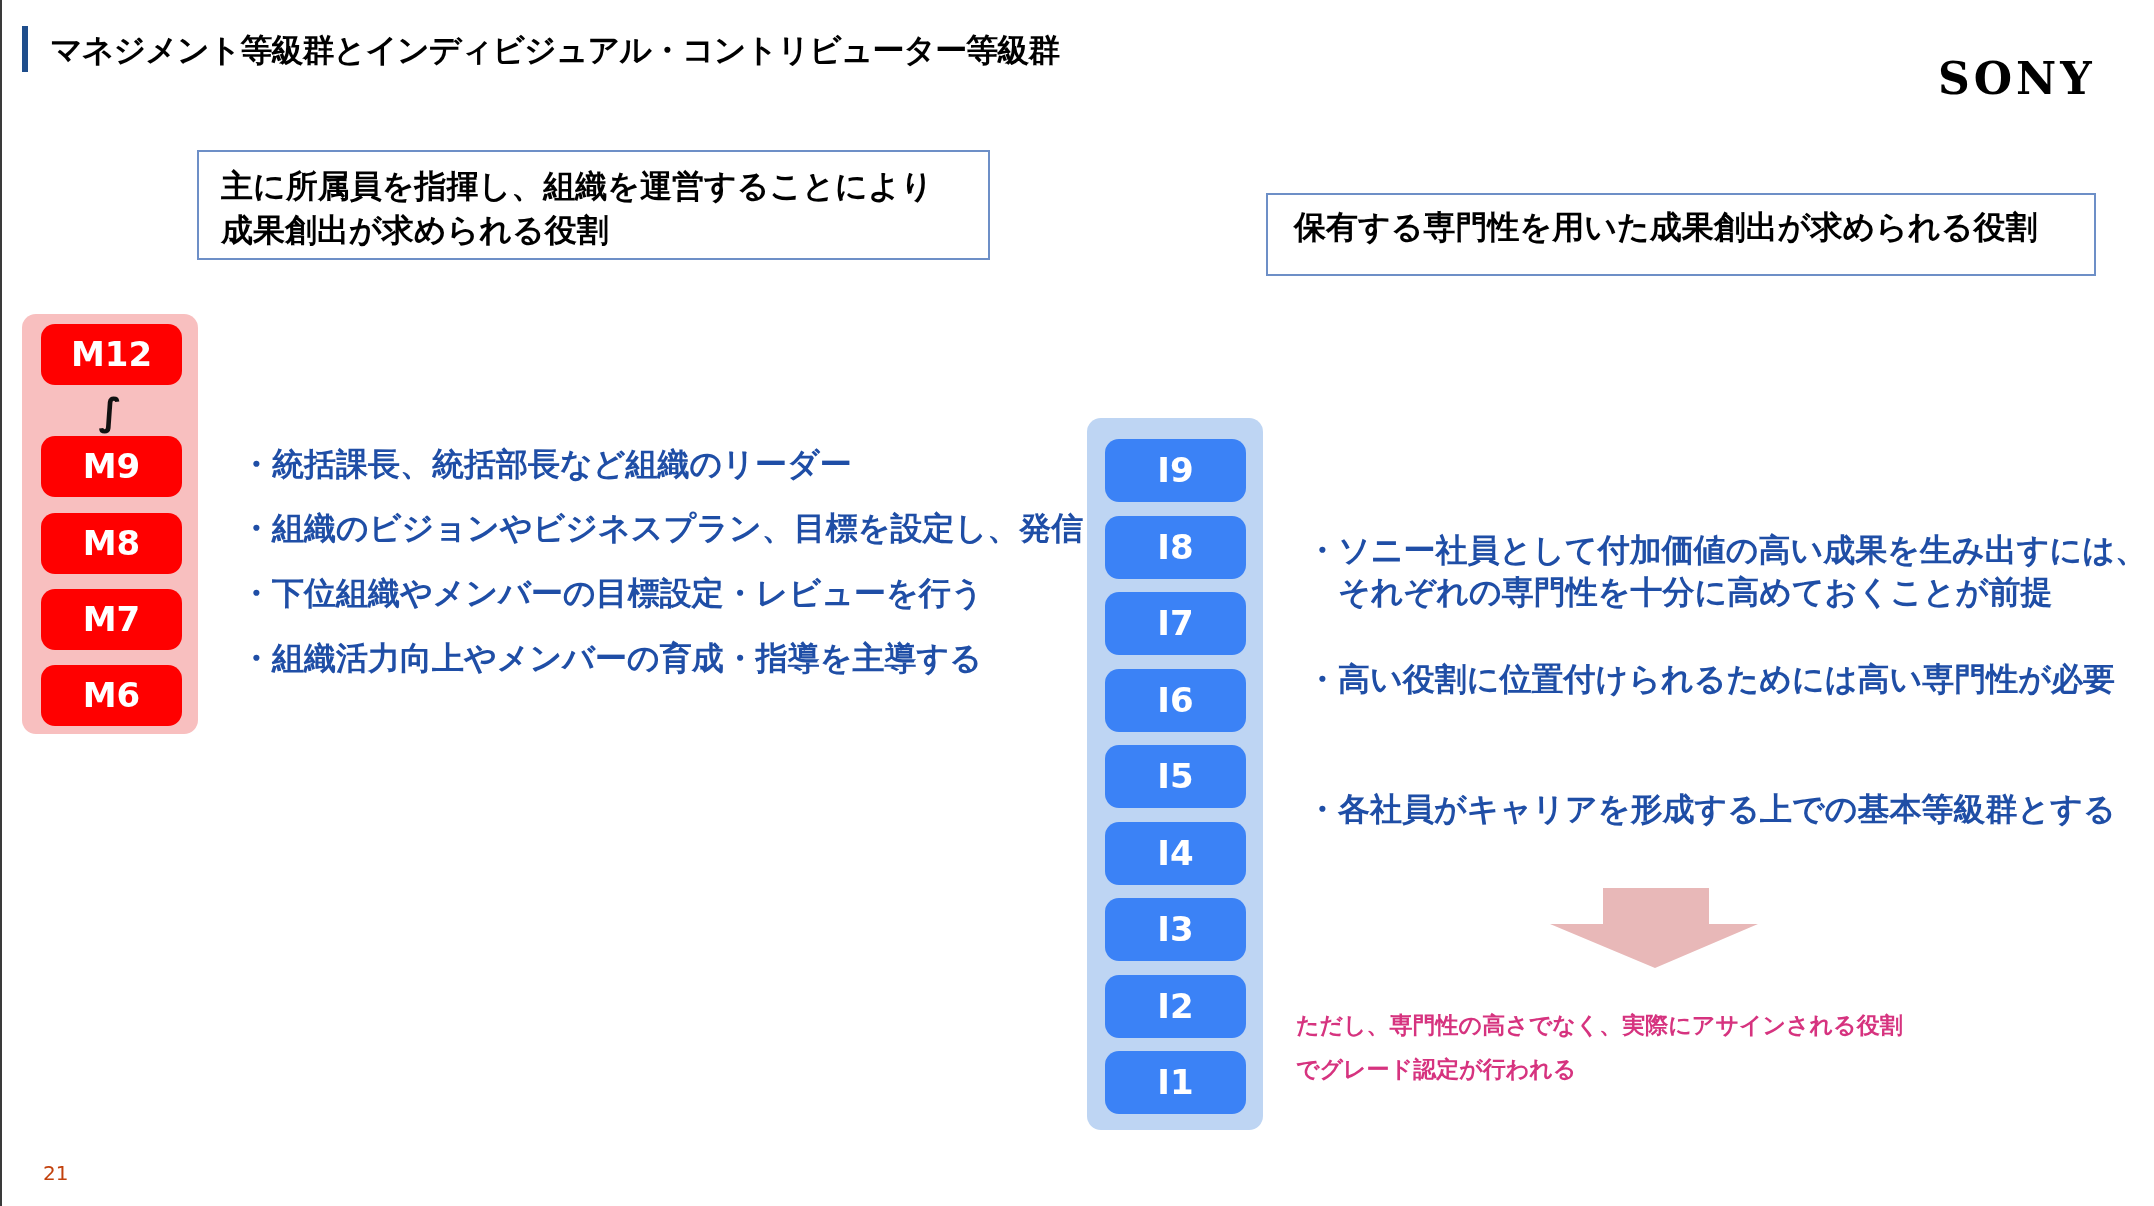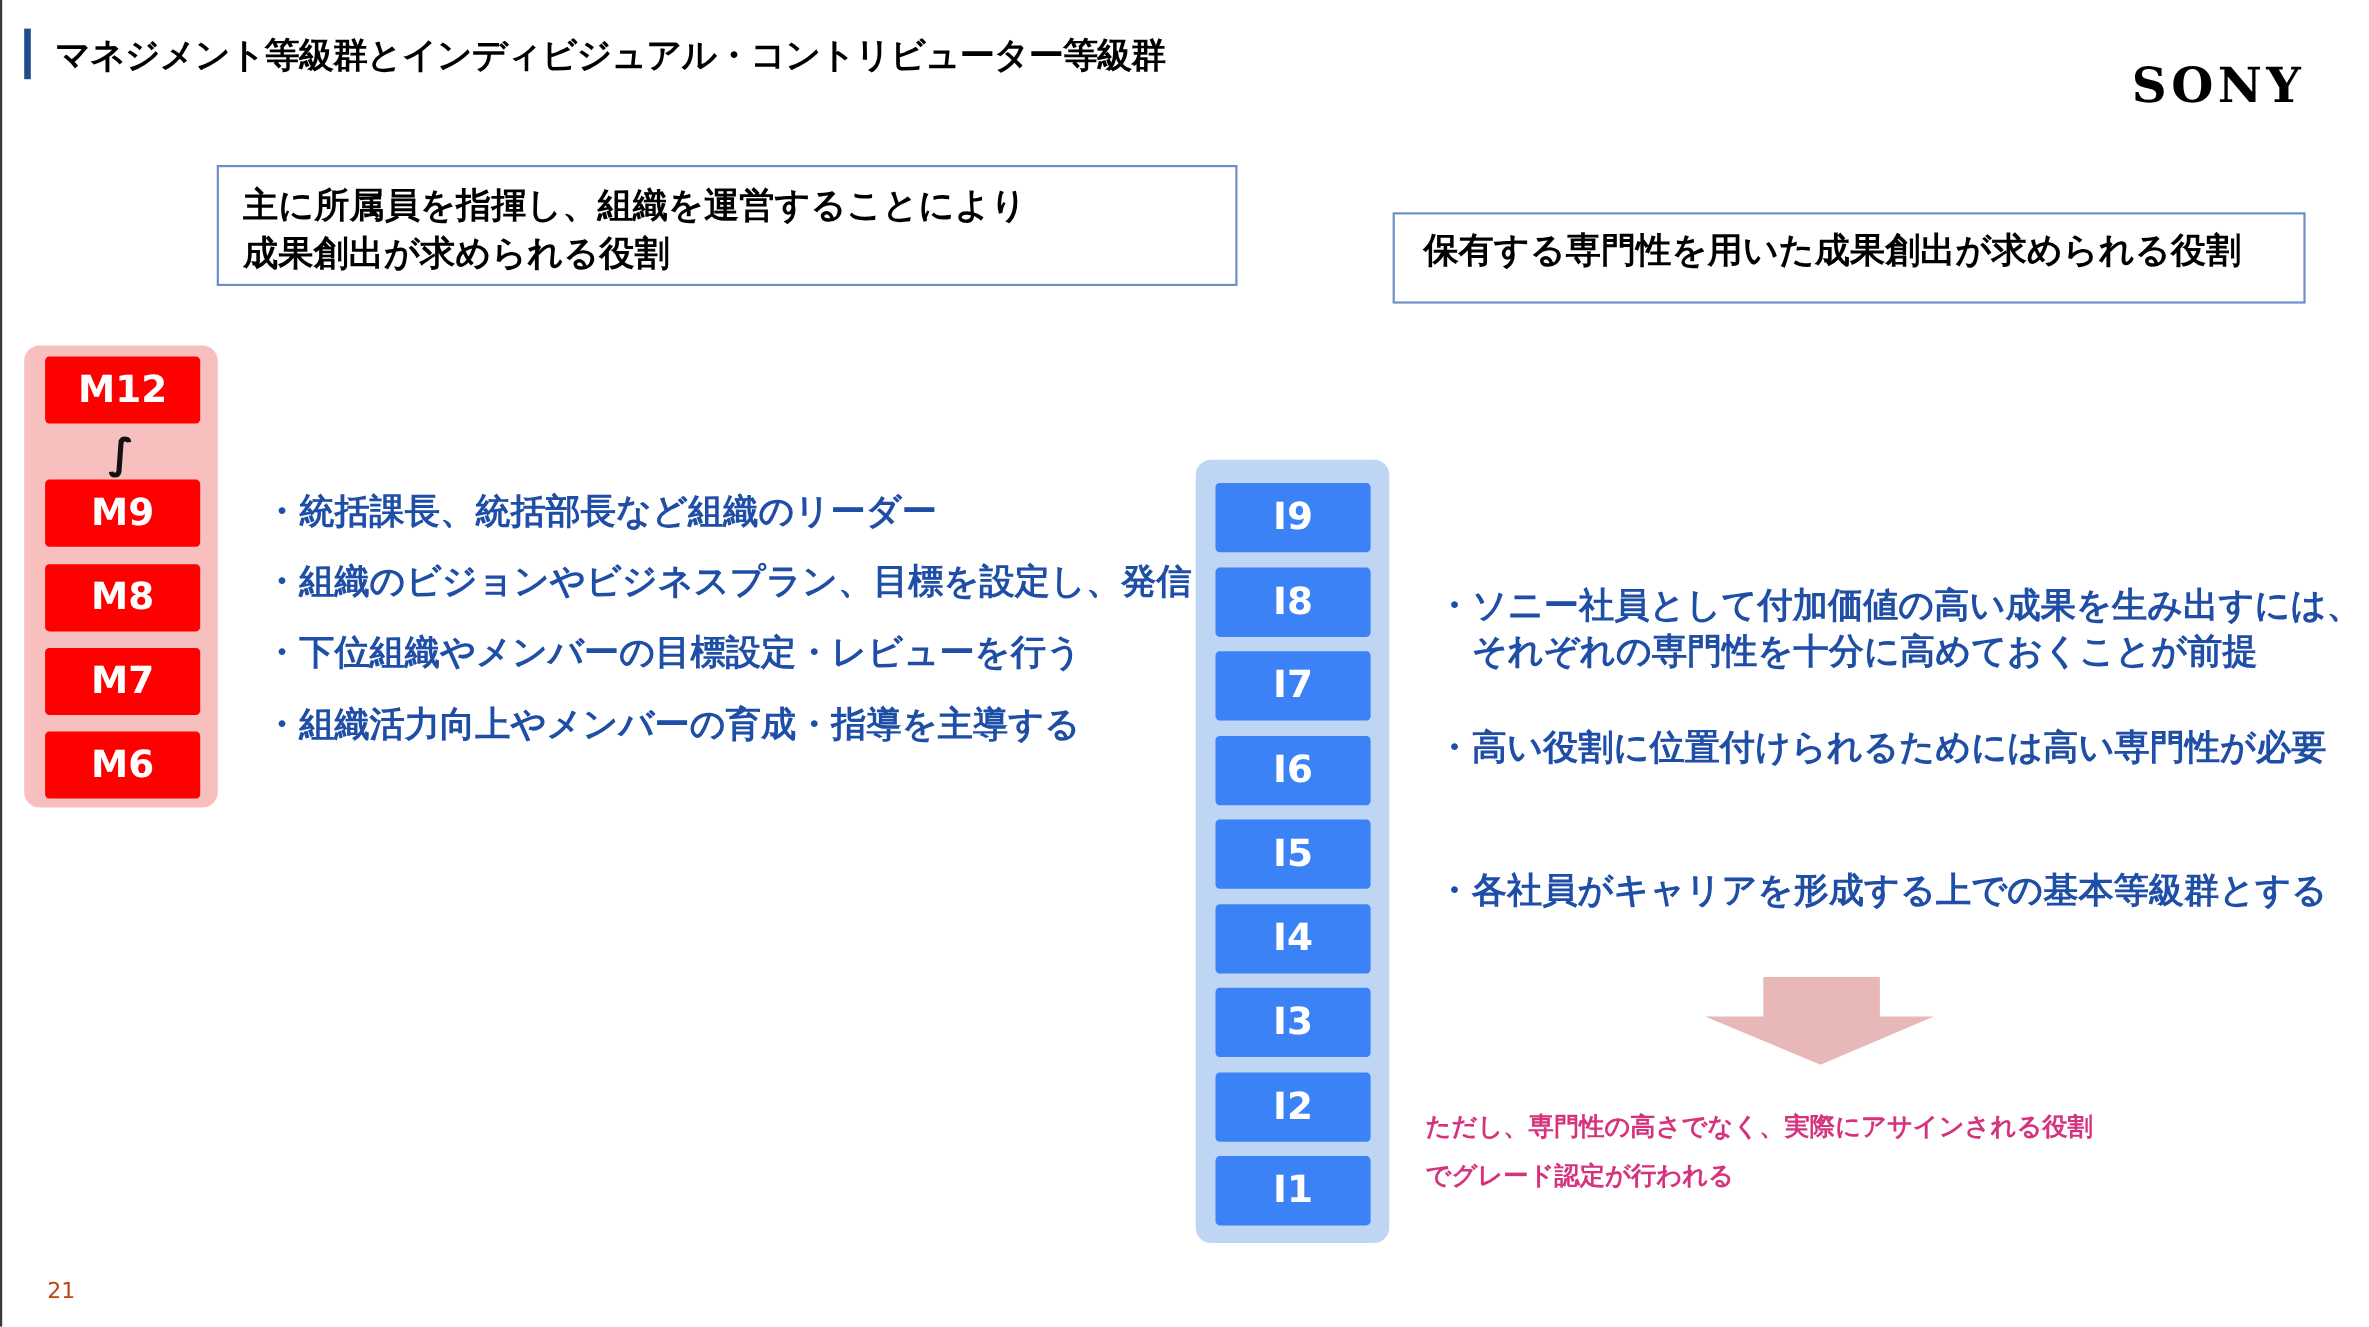--- a/index.html
+++ b/index.html
@@ -15,32 +15,32 @@
     color: #000; letter-spacing: -1px; white-space: nowrap; line-height: 72px;
   }
   .logo {
     position: absolute; left: 1938px; top: 22px; font-family: "DejaVu Serif", "Liberation Serif", serif;
     font-weight: bold; font-size: 44px; letter-spacing: 4px; color: #000; line-height: 50px; margin-top: 32px;
   }
   .role-box {
     position: absolute; border: 2px solid #6d8fc7; background: #fff;
     font-weight: bold; color: #000; font-size: 32px; line-height: 44px; box-sizing: border-box;
   }
-  .role-box.mgmt { left: 197px; top: 150px; width: 928px; height: 110px; padding: 12px 22px; }
+  .role-box.mgmt { left: 197px; top: 150px; width: 793px; height: 110px; padding: 12px 22px; }
   .role-box.ic { left: 1266px; top: 193px; width: 830px; height: 83px; padding: 10px 26px; }
   .group-m {
     position: absolute; left: 22px; top: 314px; width: 176px; height: 420px;
     background: #f8bfbf; border-radius: 14px;
   }
   .group-i {
     position: absolute; left: 1087px; top: 418px; width: 176px; height: 712px;
     background: #bed5f3; border-radius: 14px;
   }
   .grade {
-    position: absolute; left: 19px; width: 141px; height: 61px; border-radius: 4px;
+    position: absolute; left: 19px; width: 141px; height: 61px; border-radius: 14px;
     color: #fff; font-weight: bold; font-size: 34px; text-align: center; line-height: 61px;
   }
   .group-m .grade { background: #ff0000; }
   .group-i .grade { background: #3b82f6; left: 18px; height: 63px; line-height: 63px; }
   .tilde { position: absolute; left: 0; width: 176px; text-align: center; top: 76px; font-size: 38px; color: #111; font-weight: bold; }
   .bullets { position: absolute; color: #1f4ea6; font-weight: bold; font-size: 32px; white-space: nowrap; }
   .bullets .item { position: absolute; left: 0; line-height: 40px; }
   .mgmt-bullets { left: 240px; top: 0; }
   .ic-bullets { left: 1306px; top: 0; }
   .arrow { position: absolute; left: 1545px; top: 888px; width: 220px; height: 80px; }

